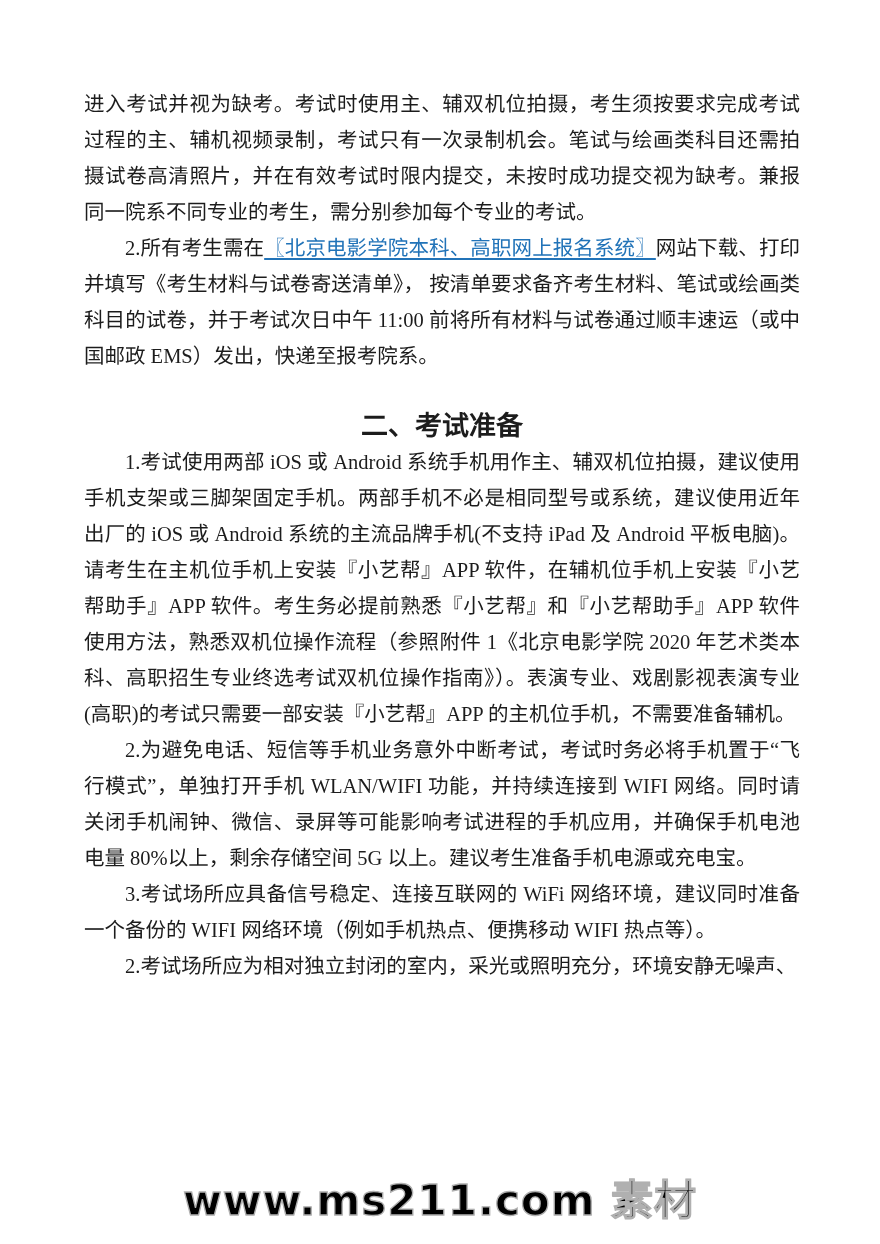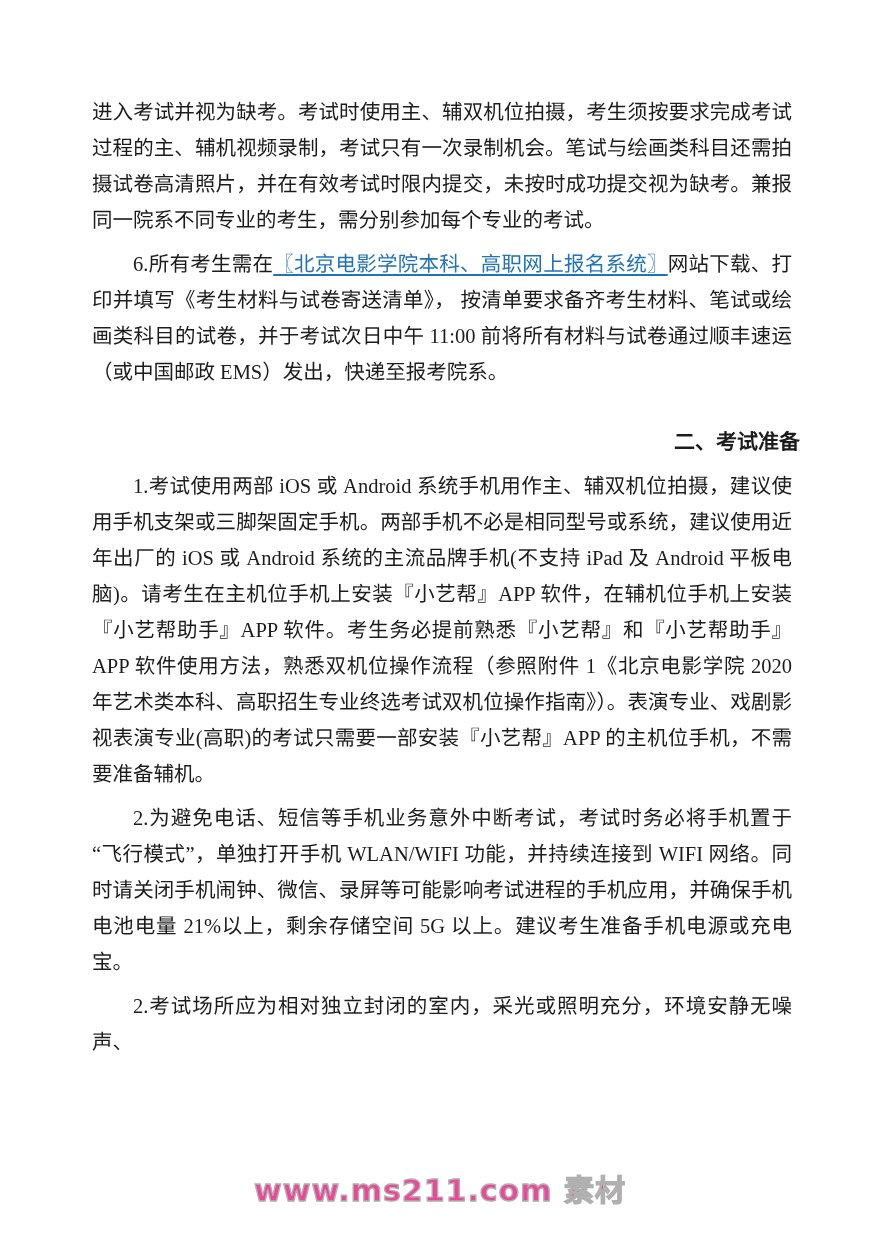--- a/index.html
+++ b/index.html
@@ -19,61 +19,62 @@
     position: absolute;
     left: 84px;
     top: 86px;
     width: 716px;
     color: var(--text-color, #1c1c1c);
     font-size: 20.5px;
     line-height: 36px;
     text-align: justify;
   }
   .para {
-    margin: 8px;
+    margin: 0;
     text-indent: 0;
   }
   .para.indent {
     text-indent: 2em;
   }
   .heading {
     margin: 34px 0 0 0;
-    font-size: 21px;
+    font-size: 27px;
     font-weight: bold;
     font-family: "Liberation Sans", "DejaVu Sans", sans-serif;
-    text-align: right;
+    text-align: center;
   }
   .doc-link {
     color: var(--link-color, #2173b8);
     text-decoration: underline;
     text-underline-offset: 3px;
     cursor: pointer;
   }
   .watermark {
     position: absolute;
     left: 0;
     width: 880px;
     top: 1166px;
     text-align: center;
     font-family: "DejaVu Sans", "Liberation Sans", sans-serif;
     font-weight: bold;
-    font-size: 30px;
+    font-size: 42px;
     letter-spacing: 1px;
-    color: #ec4899;
+    color: #000000;
     -webkit-text-stroke: 1.3px var(--watermark-color, #b0b0b0);
     text-shadow: 0 0 1px var(--watermark-color, #b0b0b0);
     pointer-events: none;
   }
 </style>
 </head>
 <body>
 
 <div class="page">
   <div class="doc">
       <p class="para"><span>进入考试并视为缺考。考试时使用主、辅双机位拍摄，考生须按要求完成考试过程的主、辅机视频录制，考试只有一次录制机会。笔试与绘画类科目还需拍摄试卷高清照片，并在有效考试时限内提交，未按时成功提交视为缺考。兼报同一院系不同专业的考生，需分别参加每个专业的考试。</span></p>
-      <p class="para indent"><span>6.所有考生需在</span><a class="doc-link" href="#">〖北京电影学院本科、高职网上报名系统〗</a><span>网站下载、打印并填写《考生材料与试卷寄送清单》， 按清单要求备齐考生材料、笔试或绘画类科目的试卷，并于考试次日中午 11:00 前将所有材料与试卷通过顺丰速运（或中国邮政 EMS）发出，快递至报考院系。</span></p>
+      <p class="para indent"><span>2.所有考生需在</span><a class="doc-link" href="#">〖北京电影学院本科、高职网上报名系统〗</a><span>网站下载、打印并填写《考生材料与试卷寄送清单》， 按清单要求备齐考生材料、笔试或绘画类科目的试卷，并于考试次日中午 11:00 前将所有材料与试卷通过顺丰速运（或中国邮政 EMS）发出，快递至报考院系。</span></p>
       <h2 class="heading"><span>二、考试准备</span></h2>
       <p class="para indent"><span>1.考试使用两部 iOS 或 Android 系统手机用作主、辅双机位拍摄，建议使用手机支架或三脚架固定手机。两部手机不必是相同型号或系统，建议使用近年出厂的 iOS 或 Android 系统的主流品牌手机(不支持 iPad 及 Android 平板电脑)。请考生在主机位手机上安装『小艺帮』APP 软件，在辅机位手机上安装『小艺帮助手』APP 软件。考生务必提前熟悉『小艺帮』和『小艺帮助手』APP 软件使用方法，熟悉双机位操作流程（参照附件 1《北京电影学院 2020 年艺术类本科、高职招生专业终选考试双机位操作指南》）。表演专业、戏剧影视表演专业(高职)的考试只需要一部安装『小艺帮』APP 的主机位手机，不需要准备辅机。</span></p>
-      <p class="para indent"><span>2.为避免电话、短信等手机业务意外中断考试，考试时务必将手机置于“飞行模式”，单独打开手机 WLAN/WIFI 功能，并持续连接到 WIFI 网络。同时请关闭手机闹钟、微信、录屏等可能影响考试进程的手机应用，并确保手机电池电量 21%以上，剩余存储空间 5G 以上。建议考生准备手机电源或充电宝。</span></p>
+      <p class="para indent"><span>2.为避免电话、短信等手机业务意外中断考试，考试时务必将手机置于“飞行模式”，单独打开手机 WLAN/WIFI 功能，并持续连接到 WIFI 网络。同时请关闭手机闹钟、微信、录屏等可能影响考试进程的手机应用，并确保手机电池电量 80%以上，剩余存储空间 5G 以上。建议考生准备手机电源或充电宝。</span></p>
+      <p class="para indent"><span>3.考试场所应具备信号稳定、连接互联网的 WiFi 网络环境，建议同时准备一个备份的 WIFI 网络环境（例如手机热点、便携移动 WIFI 热点等）。</span></p>
       <p class="para indent"><span>2.考试场所应为相对独立封闭的室内，采光或照明充分，环境安静无噪声、</span></p>
     </div>
   <div class="watermark">www.ms211.com 素材</div>
 </div>
 
 </body></html>

